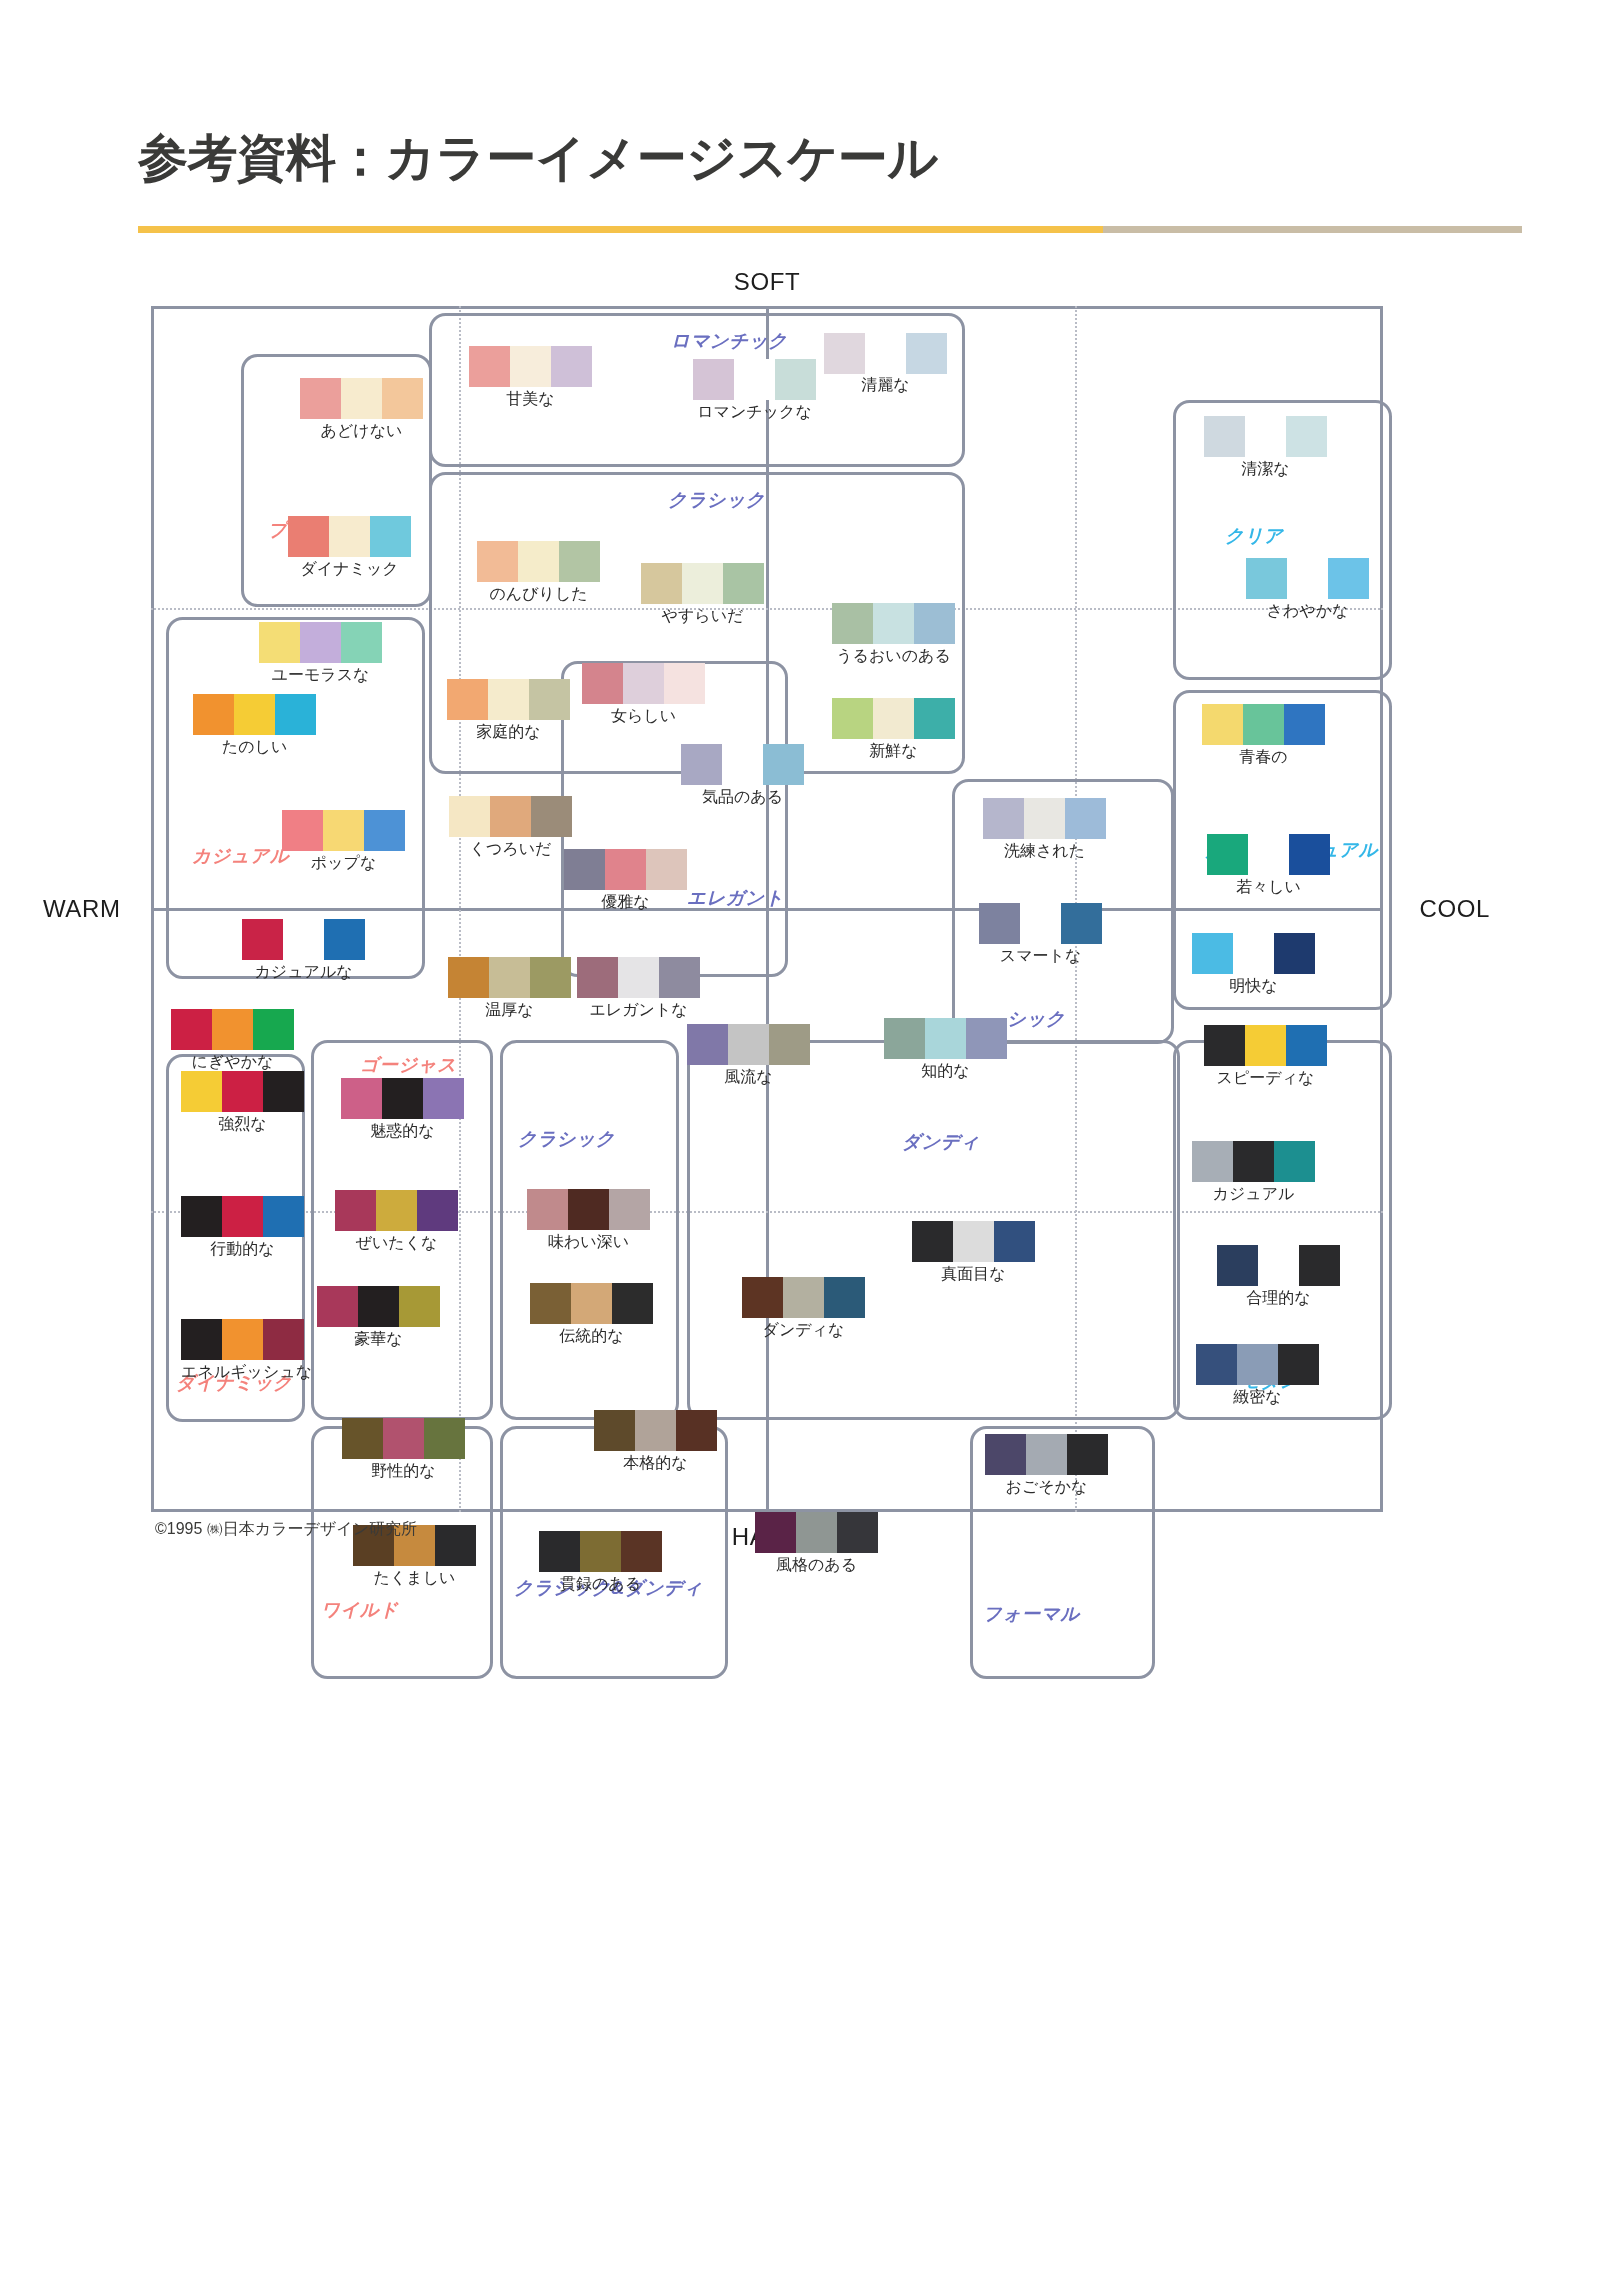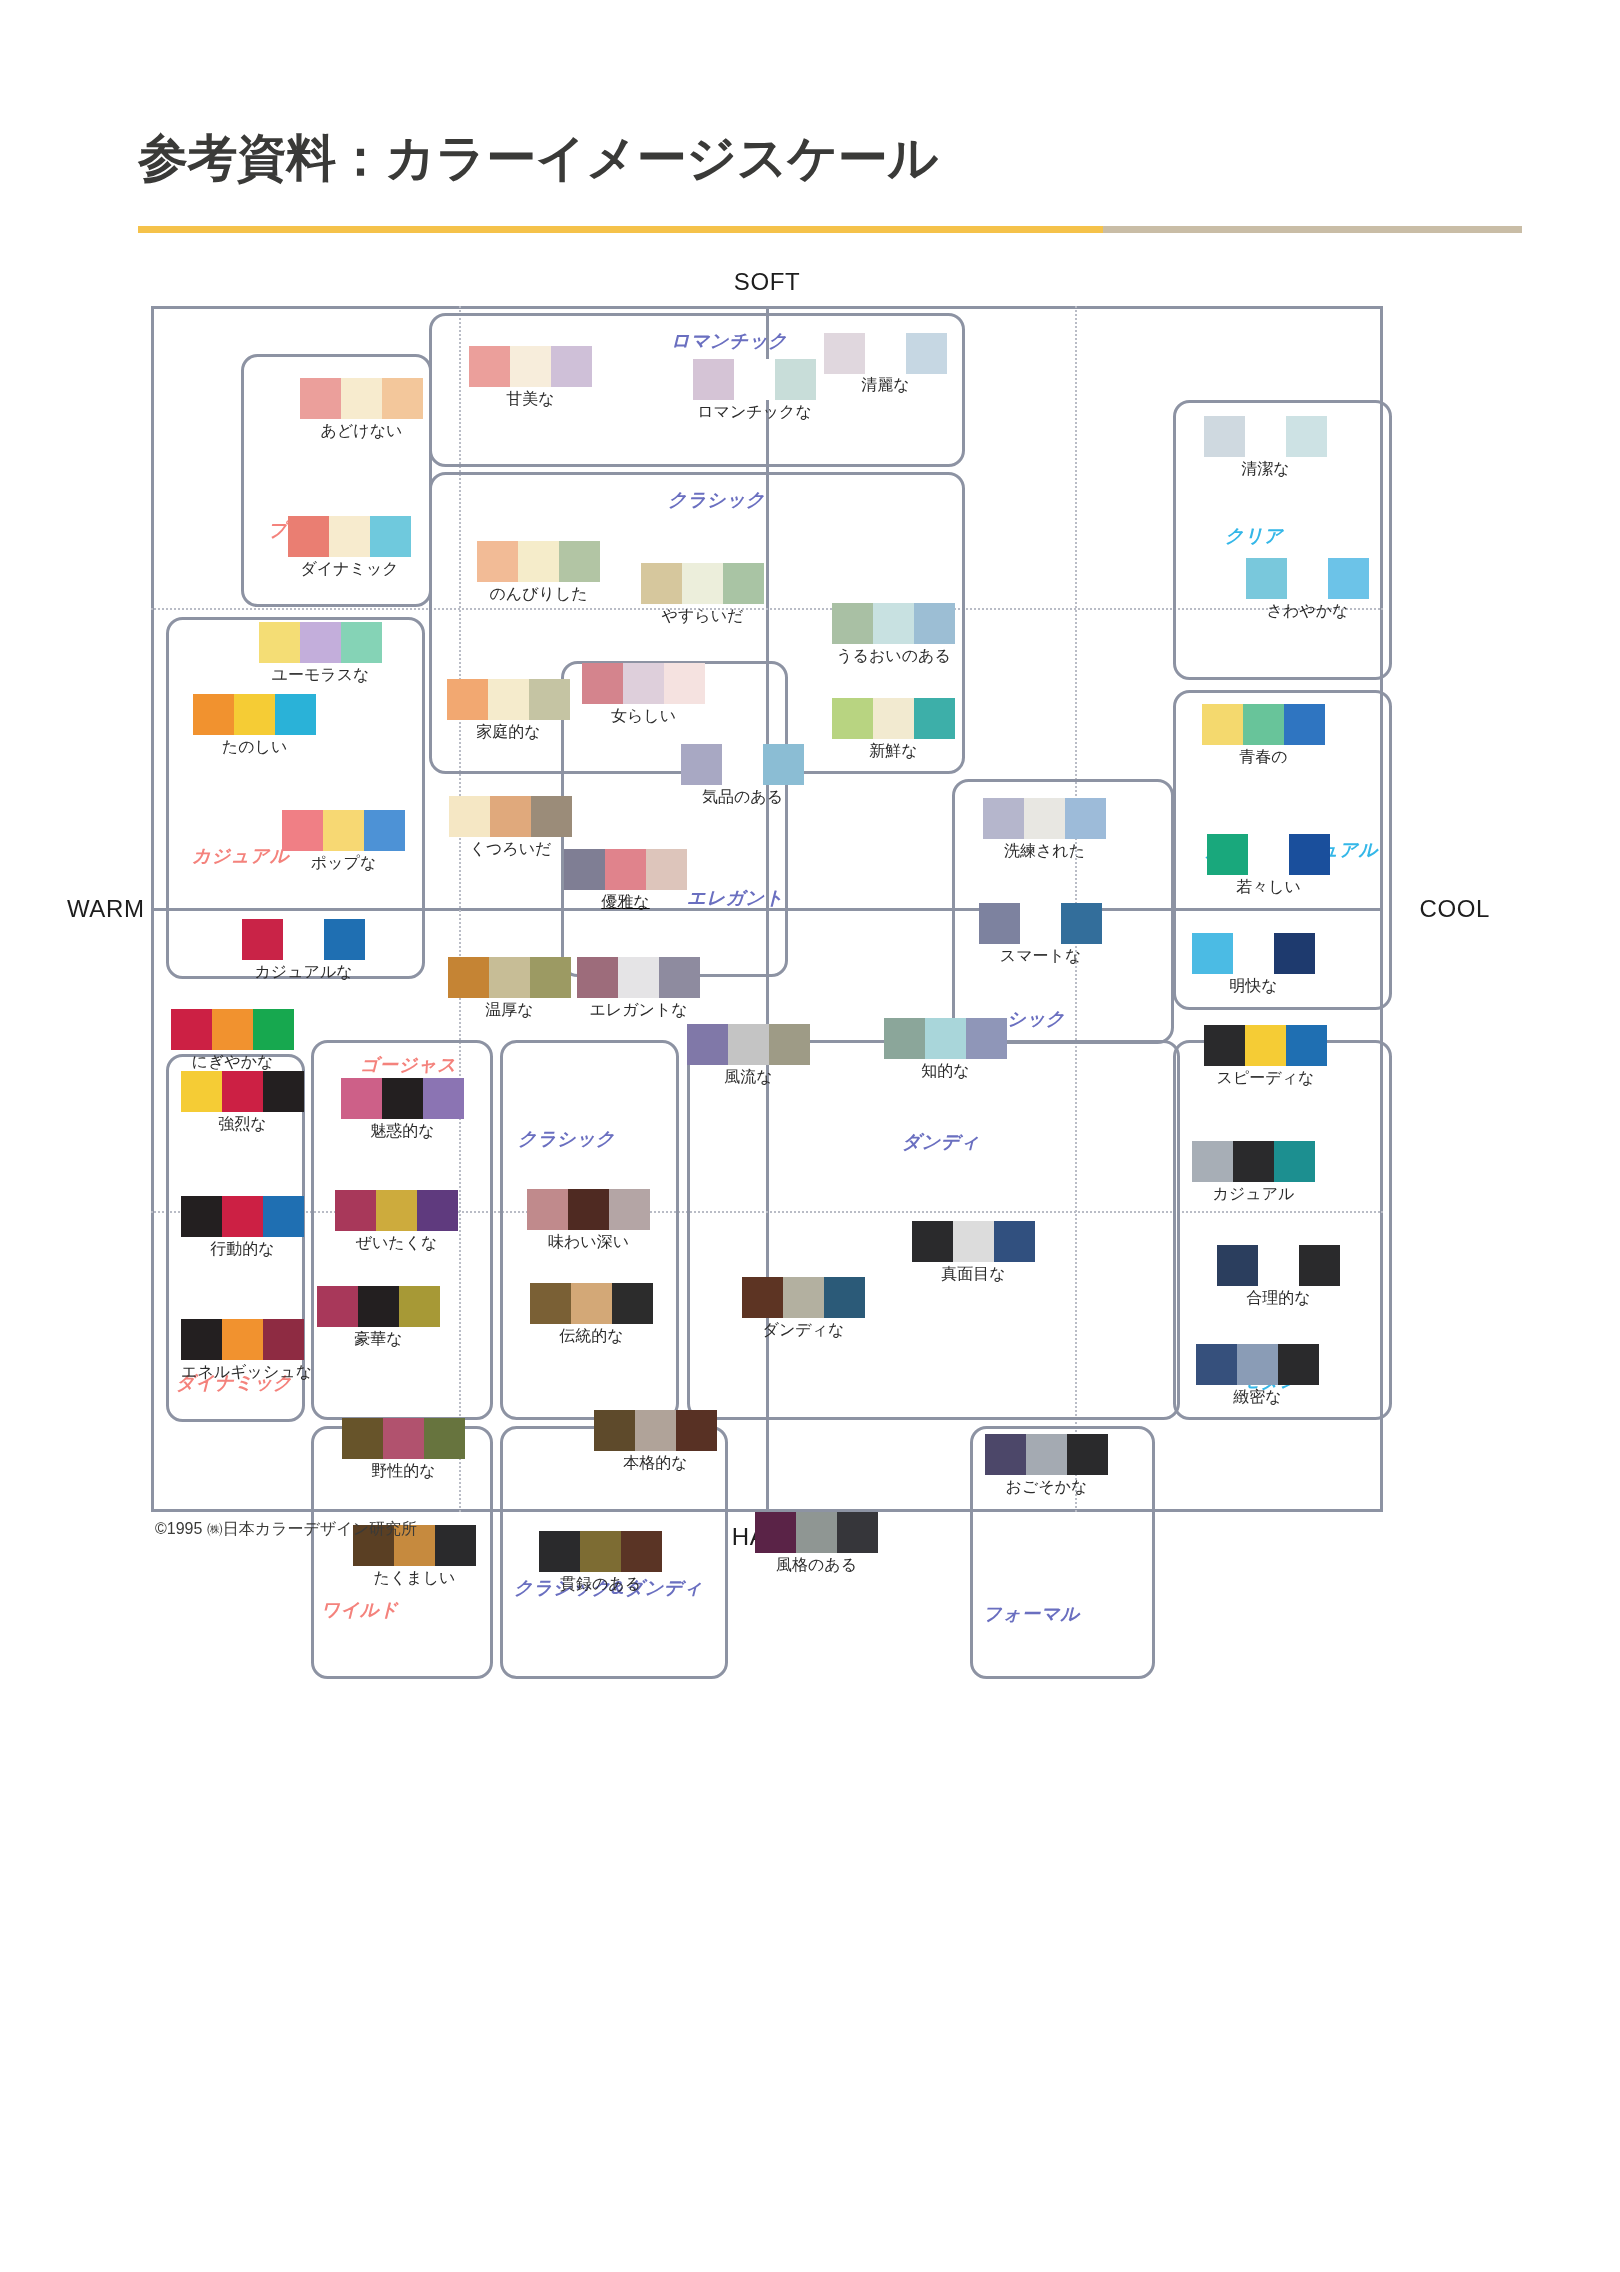--- a/index.html
+++ b/index.html
@@ -31,21 +31,21 @@
     border:3.2px solid #8d93a3;
   }
 
   
   .axis-label {
     position:absolute; font-size:24px; color:#1d1d1d;
     letter-spacing:0.6px; font-weight:normal; white-space:nowrap;
   }
   #axis-soft { left:50%; top:-38px; transform:translateX(-50%); }
   #axis-hard { left:50%; bottom:-39px; transform:translateX(-50%); }
-  #axis-warm { left:-108px; top:50%; transform:translateY(-50%);margin-left:24px; }
+  #axis-warm { left:-108px; top:50%; transform:translateY(-50%); }
   #axis-cool { right:-107px; top:50%; transform:translateY(-50%); }
 
   
   .axis-line { position:absolute; background:#8d93a3; }
   #axis-v { left:50%; top:0; width:3.2px; height:100%; margin-left:-1.3px; }
   #axis-h { left:0; top:50%; width:100%; height:3.2px; margin-top:-1.3px; }
 
   
   .grid-dot { position:absolute; }
   .grid-dot.v { top:0; width:0; height:100%; border-left:2.5px dotted #b9bcc6; }
@@ -297,21 +297,21 @@
         <div class="entry-label">気品のある</div>
       </div>
       <div class="entry" style="left: 298px; top: 490px;">
         <div class="swatches">
           <div class="sw" style="background: rgb(245, 231, 196);"></div>
           <div class="sw" style="background: rgb(224, 169, 124);"></div>
           <div class="sw" style="background: rgb(155, 140, 121);"></div>
         </div>
         <div class="entry-label">くつろいだ</div>
       </div>
-      <div class="entry" style="left: 413px; top: 543px; text-decoration: underline;">
+      <div class="entry" style="left: 413px; top: 543px;">
         <div class="swatches">
           <div class="sw" style="background: rgb(127, 126, 148);"></div>
           <div class="sw" style="background: rgb(224, 131, 140);"></div>
           <div class="sw" style="background: rgb(221, 197, 187);"></div>
         </div>
         <div class="entry-label">優雅な</div>
       </div>
       <div class="entry" style="left: 297px; top: 651px;">
         <div class="swatches">
           <div class="sw" style="background: rgb(197, 132, 52);"></div>

